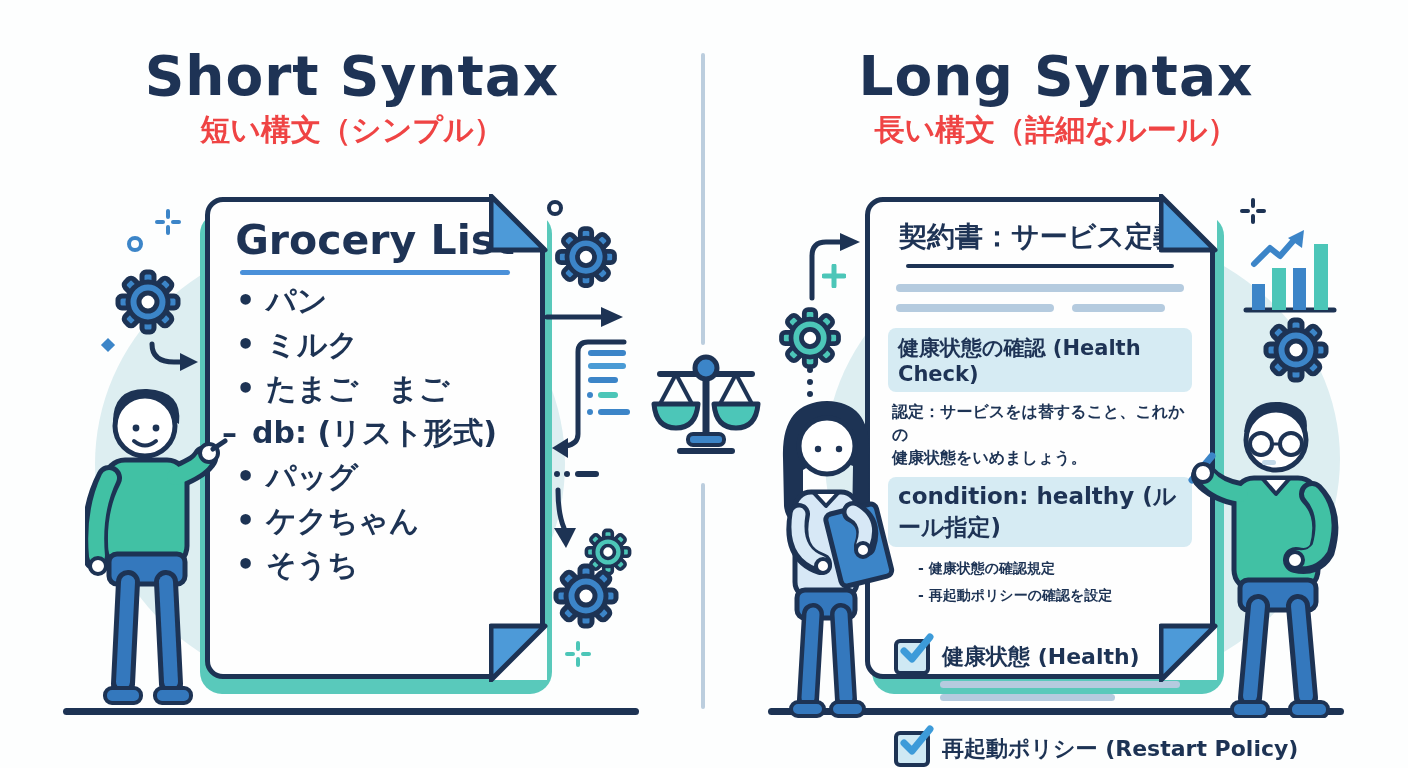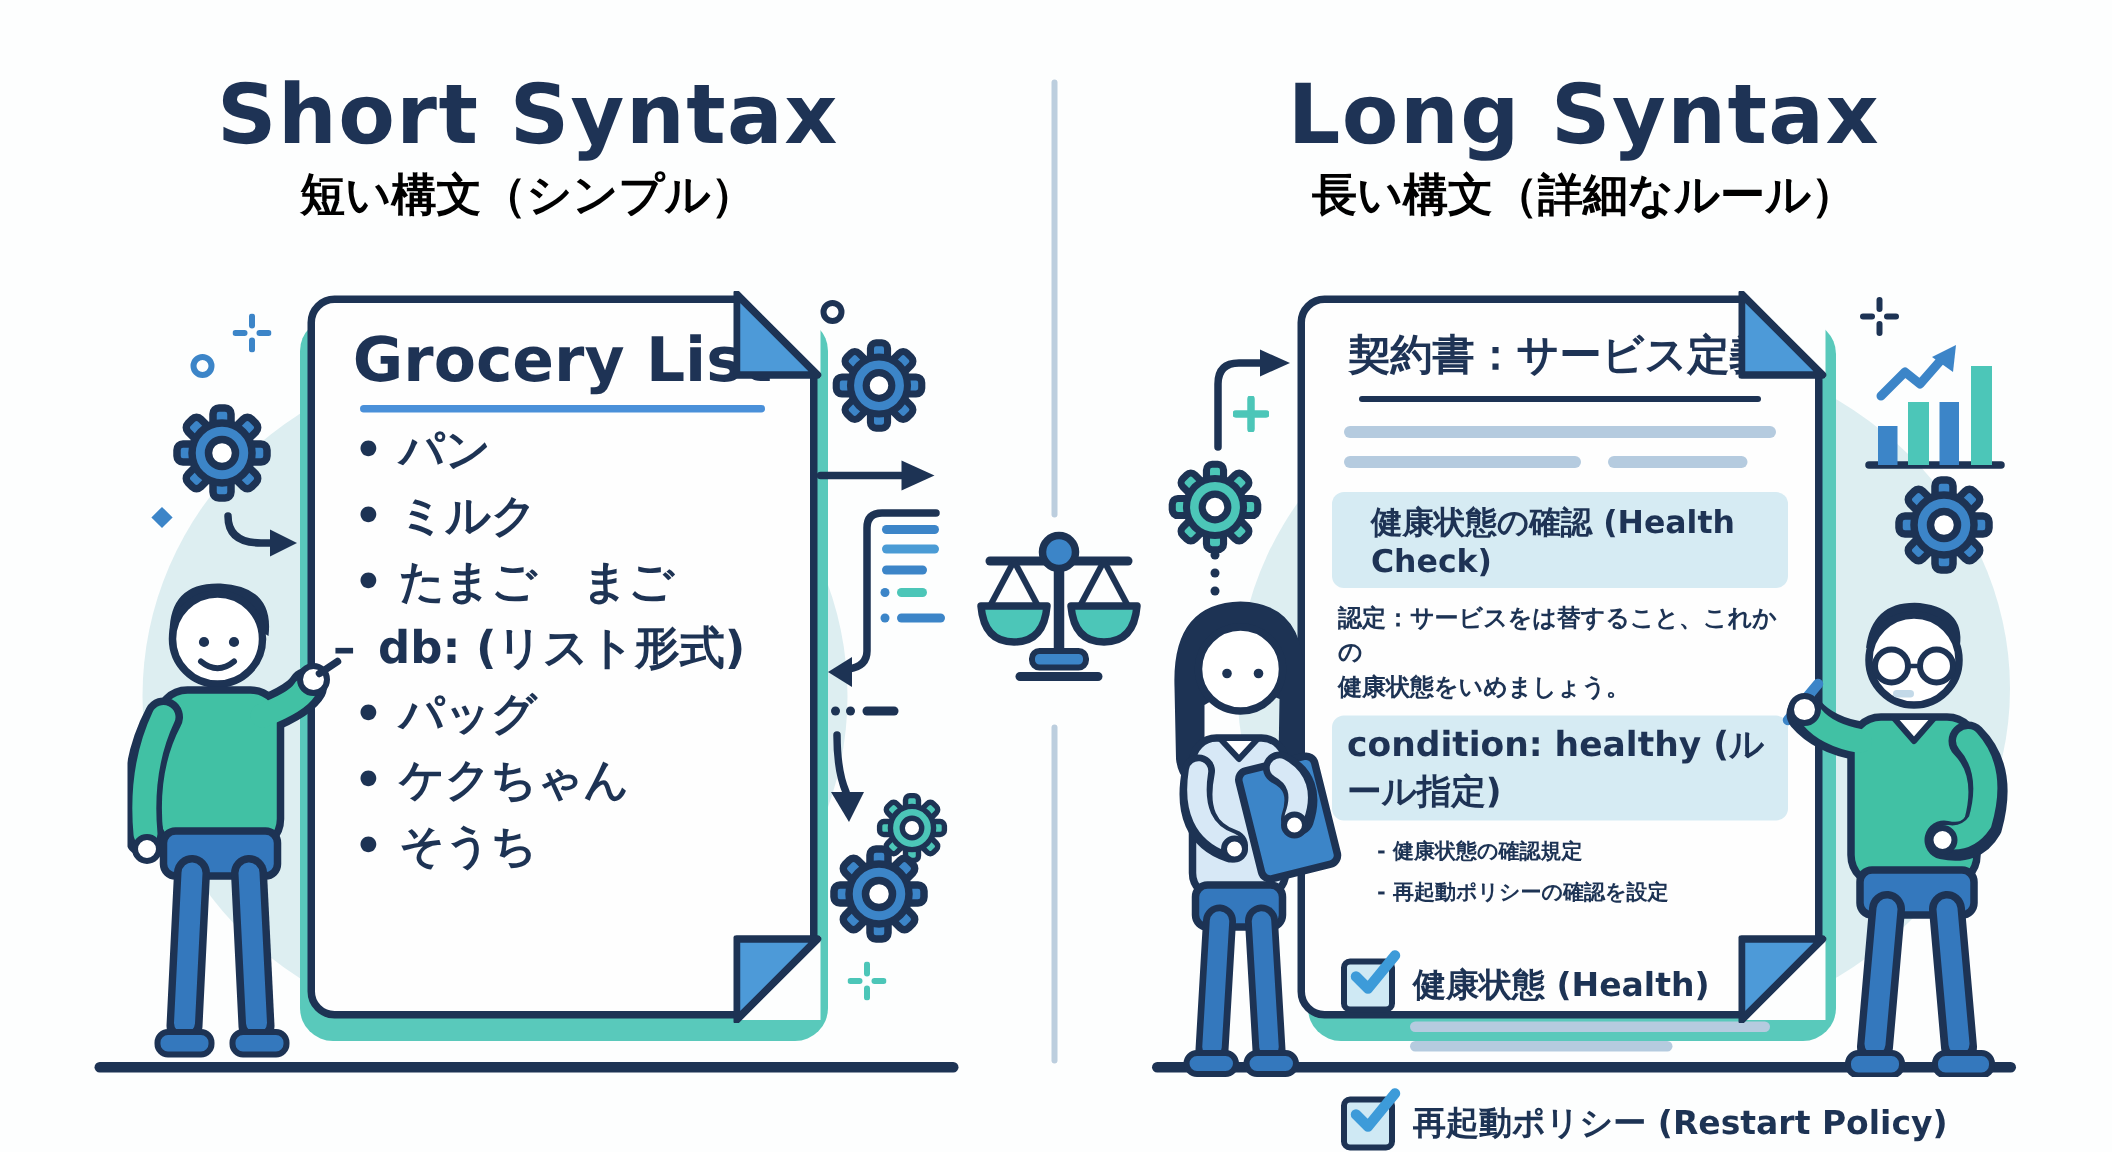--- a/index.html
+++ b/index.html
@@ -5,21 +5,21 @@
   html,body{margin:0;padding:0;background:#fff;}
   #stage{position:relative;width:1408px;height:768px;background:#fdfefe;overflow:hidden;
          font-family:"DejaVu Sans","Liberation Sans",sans-serif;color:#1d3354;}
   .abs{position:absolute;}
   .blob{position:absolute;background:#ddeef1;border-radius:50%;z-index:1;}
   .divider{position:absolute;left:701px;width:4px;background:#bccede;border-radius:2px;z-index:1;}
   .ground{position:absolute;top:708px;height:7px;background:#1d3354;border-radius:4px;z-index:2;}
   .panel-title{position:absolute;width:704px;text-align:center;font-size:55px;font-weight:bold;
                color:#1e3355;letter-spacing:1px;z-index:4;}
   .panel-sub{position:absolute;width:704px;text-align:center;font-size:30px;font-weight:bold;
-             color:#000000;z-index:4;}
+             color:#ef4444;z-index:4;}
   .doc-shadow{position:absolute;background:#59c9bb;border-radius:22px;z-index:2;}
   .doc{position:absolute;background:#fefefe;border:5px solid #1d3354;border-radius:18px;
        border-top-right-radius:0;border-bottom-right-radius:0;z-index:3;box-sizing:border-box;}
   .fold{position:absolute;z-index:4;}
   .gl-title{font-size:41px;font-weight:bold;text-align:center;margin-top:14px;color:#1e3355;}
   .gl-underline{height:5px;background:#4a90d9;border-radius:3px;margin:6px 30px 0 30px;}
   .gl-list{margin:4px 0 0 26px;padding:0;list-style:none;}
   .gl-list li{font-size:30px;font-weight:bold;line-height:44px;color:#1d3354;white-space:nowrap;}
   .gl-list .mk{display:inline-block;width:30px;}
   .ct-title{font-size:28px;font-weight:bold;text-align:center;margin-top:16px;color:#1e3355;}
@@ -95,21 +95,21 @@
 
   <div class="doc-shadow" style="left:872px;top:214px;width:352px;height:480px;"></div>
   <div class="doc" style="left:865px;top:197px;width:350px;height:482px;padding:0 18px;">
     <div class="ct-title">契約書：サービス定義</div>
     <div class="ct-underline"></div>
     <div class="ph" style="margin:16px 8px 0 8px;"></div>
     <div style="display:flex;gap:18px;margin:12px 8px 0 8px;">
       <div class="ph" style="width:55%;"></div>
       <div class="ph" style="width:32%;"></div>
     </div>
-    <div class="hl" style="margin:16px 0 0 0;padding:6px 26px;font-size:21px;">健康状態の確認 (Health Check)</div>
+    <div class="hl" style="margin:16px 0 0 0;padding:6px 10px;font-size:21px;">健康状態の確認 (Health Check)</div>
     <div style="margin:8px 0 0 4px;font-size:16px;font-weight:bold;line-height:23px;">
       <div>認定：サービスをは替すること、これかの</div>
       <div>健康状態をいめましょう。</div>
     </div>
     <div class="hl" style="margin:8px 0 0 0;padding:4px 10px;font-size:23px;">condition: healthy (ルール指定)</div>
     <ul class="rule-list">
       <li>- 健康状態の確認規定</li>
       <li>- 再起動ポリシーの確認を設定</li>
     </ul>
     <div class="chk-row">

